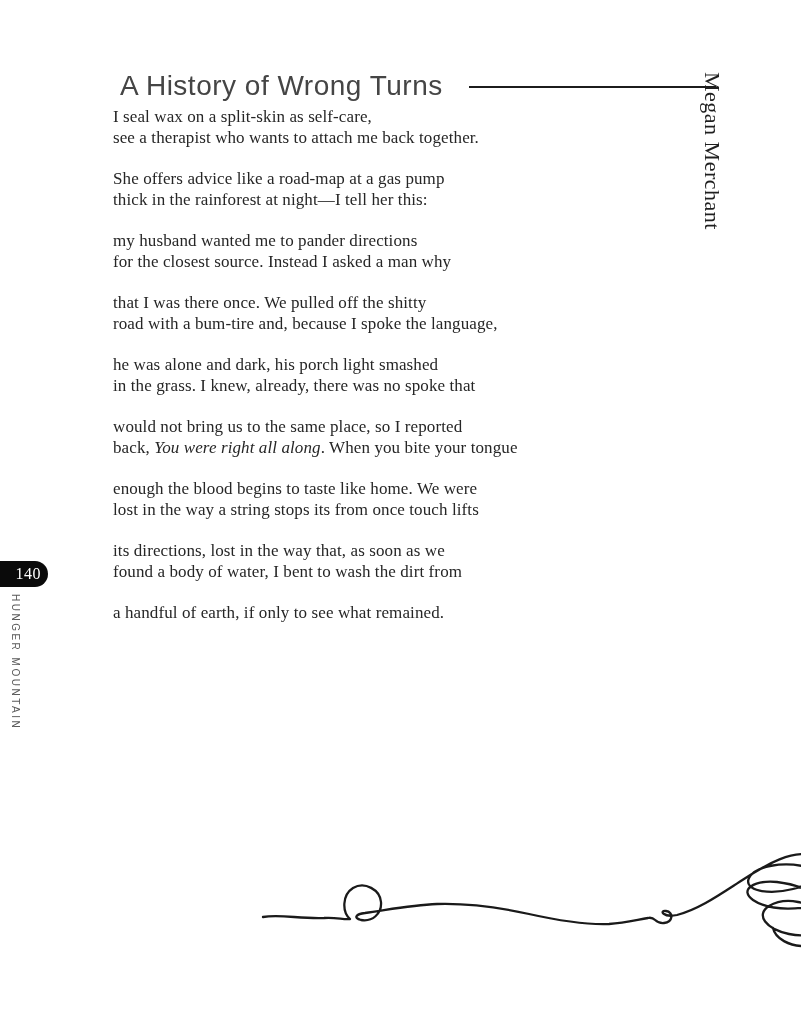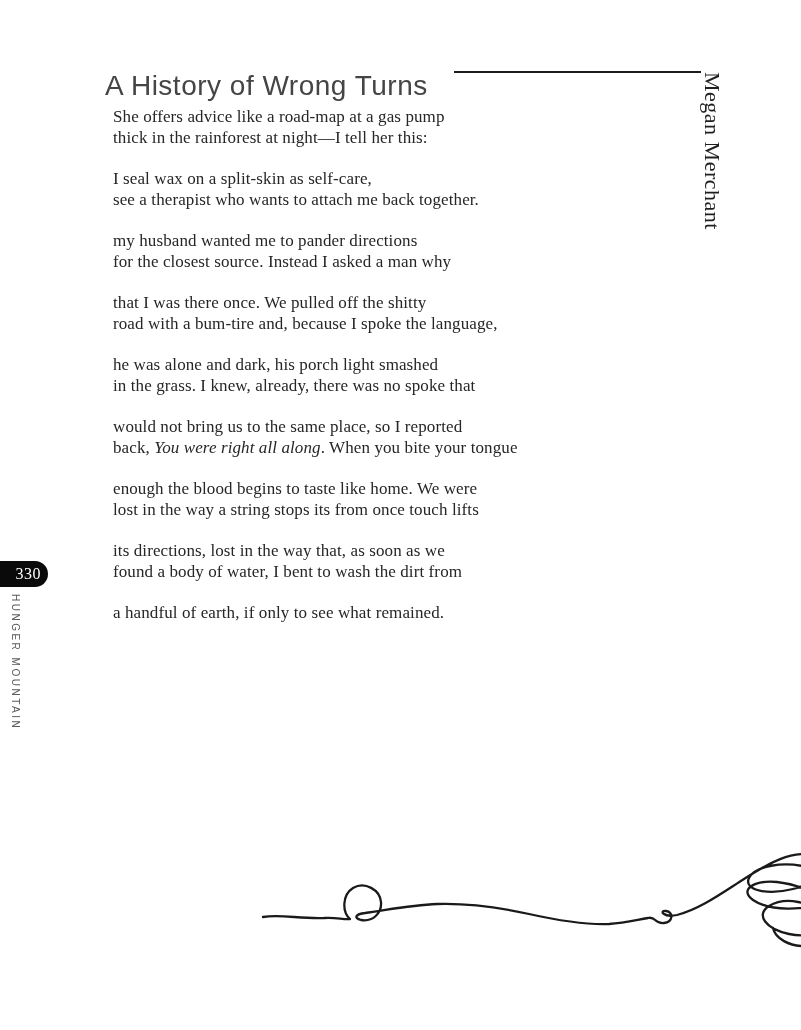--- a/index.html
+++ b/index.html
@@ -12,25 +12,25 @@
     width: 801px;
     height: 1030px;
     background: #ffffff;
     overflow: hidden;
     font-family: "Liberation Serif", "DejaVu Serif", serif;
   }
 
   
   .title-row {
     position: absolute;
-    left: 105px;
+    left: 120px;
     top: 70px;
     width: 596px;
     display: flex;
-    align-items: flex-start;
+    align-items: center;
     gap: 14px;
   }
   .poem-title {
     margin: 0;
     font-family: "Liberation Sans", "DejaVu Sans", sans-serif;
     font-weight: 300;
     font-size: 28px;
     letter-spacing: 0.5px;
     color: #454545;
     white-space: nowrap;
@@ -120,26 +120,26 @@
 
   <div class="title-row">
     <h1 class="poem-title">A History of Wrong Turns</h1>
     <div class="title-rule"></div>
   </div>
 
   <div class="author-vert">Megan Merchant</div>
 
   <div class="poem">
     <div class="stanza">
+      <div class="pline">I seal wax on a split-skin as self-care,</div>
+      <div class="pline">see a therapist who wants to attach me back together.</div>
+    </div>
+    <div class="stanza">
       <div class="pline">She offers advice like a road-map at a gas pump</div>
       <div class="pline">thick in the rainforest at night—I tell her this:</div>
-    </div>
-    <div class="stanza">
-      <div class="pline">I seal wax on a split-skin as self-care,</div>
-      <div class="pline">see a therapist who wants to attach me back together.</div>
     </div>
     <div class="stanza">
       <div class="pline">my husband wanted me to pander directions</div>
       <div class="pline">for the closest source. Instead I asked a man why</div>
     </div>
     <div class="stanza">
       <div class="pline">that I was there once. We pulled off the shitty</div>
       <div class="pline">road with a bum-tire and, because I spoke the language,</div>
     </div>
     <div class="stanza">
@@ -158,21 +158,21 @@
     </div>
     <div class="stanza">
       <div class="pline">its directions, lost in the way that, as soon as we</div>
       <div class="pline">found a body of water, I bent to wash the dirt from</div>
     </div>
     <div class="stanza">
       <div class="pline">a handful of earth, if only to see what remained.</div>
     </div>
   </div>
 
-  <div class="page-tab">330</div>
+  <div class="page-tab">140</div>
 
   <div class="journal-vert">HUNGER MOUNTAIN</div>
 
   <svg class="scribble" viewBox="0 0 543 135" xmlns="http://www.w3.org/2000/svg" aria-hidden="true">
     <path fill="none" stroke="#1a1a1a" stroke-width="2.3" stroke-linecap="round" stroke-linejoin="round" d="M 5,84
          C 22,81 42,86 66,85
          C 78,84 86,87 92,86
          C 84,79 84,62 95,55
          C 107,48 122,57 123,69
          C 124,81 114,89 103,87

